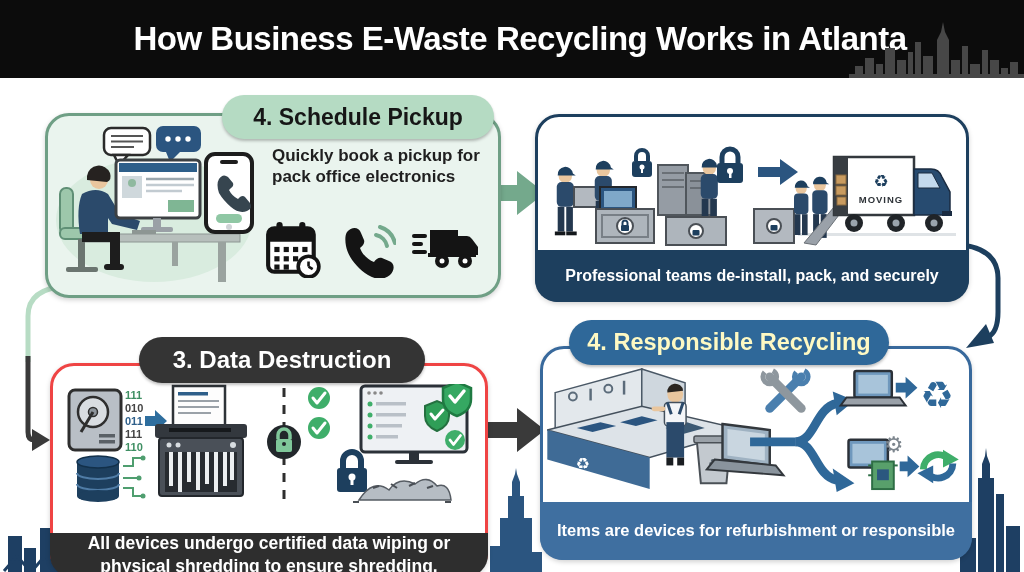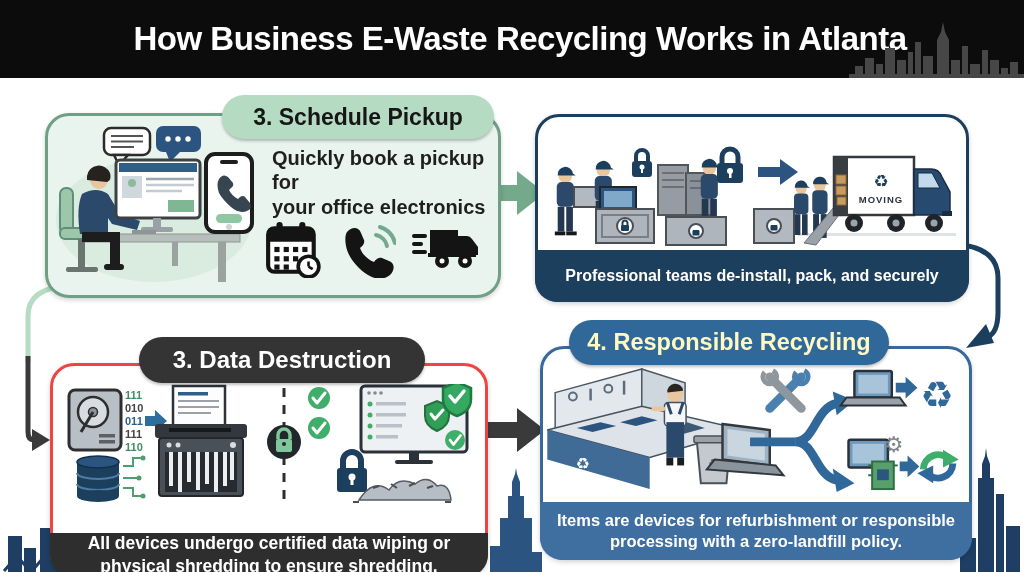--- a/index.html
+++ b/index.html
@@ -24,21 +24,21 @@
   #panel2{left:535px;top:114px;width:428px;height:182px;border:3px solid #1d3f5e;}
   #pill2{left:26px;top:-19px;width:336px;height:42px;background:#1d3f5e;color:#fff;font-size:21.5px;}
   #cap2{height:52px;background:#1d3f5e;font-size:16px;line-height:1.3;}
   #panel3{left:50px;top:363px;width:432px;height:208px;border:3px solid #ef4444;}
   #pill3{left:86px;top:-29px;width:286px;height:46px;background:#343434;color:#fff;font-size:24px;}
   #cap3{height:44px;background:#2e2e2e;font-size:17.5px;line-height:1.3;}
   #panel4{left:540px;top:346px;width:426px;height:208px;border:3px solid #38699c;}
   #pill4{left:26px;top:-29px;width:320px;height:45px;background:#2f6899;color:#fef9c3;font-size:23.5px;}
   #cap4{height:58px;background:#3f6fa0;font-size:16.5px;line-height:1.3;}
   
-  #desc1{left:224px;top:30px;width:214px;font-size:20px;font-weight:bold;color:#1f1f1f;line-height:1.22;}
+  #desc1{left:224px;top:30px;width:214px;font-size:17px;font-weight:bold;color:#1f1f1f;line-height:1.22;}
   #icons1{left:216px;top:106px;display:flex;gap:16px;align-items:center;}
   
   .deco{z-index:1;}
   svg text{font-family:"Liberation Sans", sans-serif;}
 </style>
 </head>
 <body>
 
 <div class="abs header">
   <div class="abs h-title">How Business E-Waste Recycling Works in Atlanta</div>
@@ -109,21 +109,21 @@
   <g fill="#1e3f63">
     <polygon points="18,134 18,40 22,40 22,26 25,18 26,10 27,18 30,26 30,40 34,40 34,134"></polygon>
     <rect x="0" y="100" width="16" height="34"></rect>
       <rect x="36" y="56" width="8" height="78"></rect>
     <rect x="46" y="88" width="14" height="46"></rect>
       <rect x="6" y="118" width="10" height="16"></rect>
   </g>
 </svg>
 
 <div class="panel" id="panel1">
-  <div class="pill" id="pill1">3. Schedule Pickup</div>
+  <div class="pill" id="pill1">4. Schedule Pickup</div>
 
   <svg class="abs" style="left:6px;top:8px;" width="212" height="164" viewBox="0 0 212 164">
     <ellipse cx="100" cy="96" rx="98" ry="62" fill="#d9ecdf"></ellipse>
     <g>
       <rect x="50" y="4" width="46" height="27" rx="7" fill="#fff" stroke="#2b2b2b" stroke-width="2.5"></rect>
       <path d="M60 31 l5 10 9 -10 z" fill="#fff" stroke="#2b2b2b" stroke-width="2.5"></path>
       <line x1="57" y1="12" x2="89" y2="12" stroke="#555" stroke-width="2"></line>
       <line x1="57" y1="17.5" x2="89" y2="17.5" stroke="#555" stroke-width="2"></line>
       <line x1="57" y1="23" x2="80" y2="23" stroke="#555" stroke-width="2"></line>
     </g>
@@ -170,21 +170,21 @@
       <rect x="152" y="30" width="46" height="78" rx="9" fill="#fff" stroke="#1d1d1d" stroke-width="4"></rect>
       <rect x="166" y="36" width="18" height="4" rx="2" fill="#1d1d1d"></rect>
       <path d="M165 55 q4 -6 9 -2 l5 6 q1 3 -2 5 l-2 2 q3 6 9 9 l2 -2 q3 -2 5 0 l5 6 q3 5 -3 8 q-8 3 -16 -4 t-12 -14 q-3 -9 0 -14 z" fill="#36454f"></path>
       <rect x="162" y="90" width="26" height="9" rx="4.5" fill="#8fc7a4"></rect>
       <circle cx="175" cy="103" r="3" fill="#cfd3d6"></circle>
     </g>
   </svg>
 
   <div class="abs" id="desc1">
     <div>Quickly book a pickup for</div>
-    <div>your office electronics</div>
+    <div>pack office electronics</div>
   </div>
 
   <div class="abs" id="icons1">
     <svg width="58" height="56" viewBox="0 0 56 54">
       <rect x="12" y="0" width="6" height="12" rx="3" fill="#141414"></rect>
       <rect x="34" y="0" width="6" height="12" rx="3" fill="#141414"></rect>
       <rect x="4" y="6" width="44" height="42" rx="6" fill="#fff" stroke="#141414" stroke-width="4"></rect>
       <path d="M10 6 h32 a6 6 0 0 1 6 6 v7 H4 v-7 a6 6 0 0 1 6 -6 z" fill="#141414"></path>
       <g fill="#141414">
         <rect x="10" y="24" width="5" height="5"></rect>
@@ -525,15 +525,14 @@
     <g>
       <path d="M382 104 a15 15 0 0 1 26 -10" stroke="#3fae6a" stroke-width="7" fill="none"></path>
       <polygon points="402,84 418,94 402,102" fill="#3fae6a"></polygon>
       <path d="M412 98 a15 15 0 0 1 -26 10" stroke="#2f6899" stroke-width="7" fill="none"></path>
       <polygon points="392,118 376,108 392,100" fill="#2f6899"></polygon>
     </g>
   </svg>
 
   <div class="caption" id="cap4">
     <div>Items are devices for refurbishment or responsible</div>
-    <div>processing with a zero-landfill policy.</div>
   </div>
 </div>
 
 </body></html>

